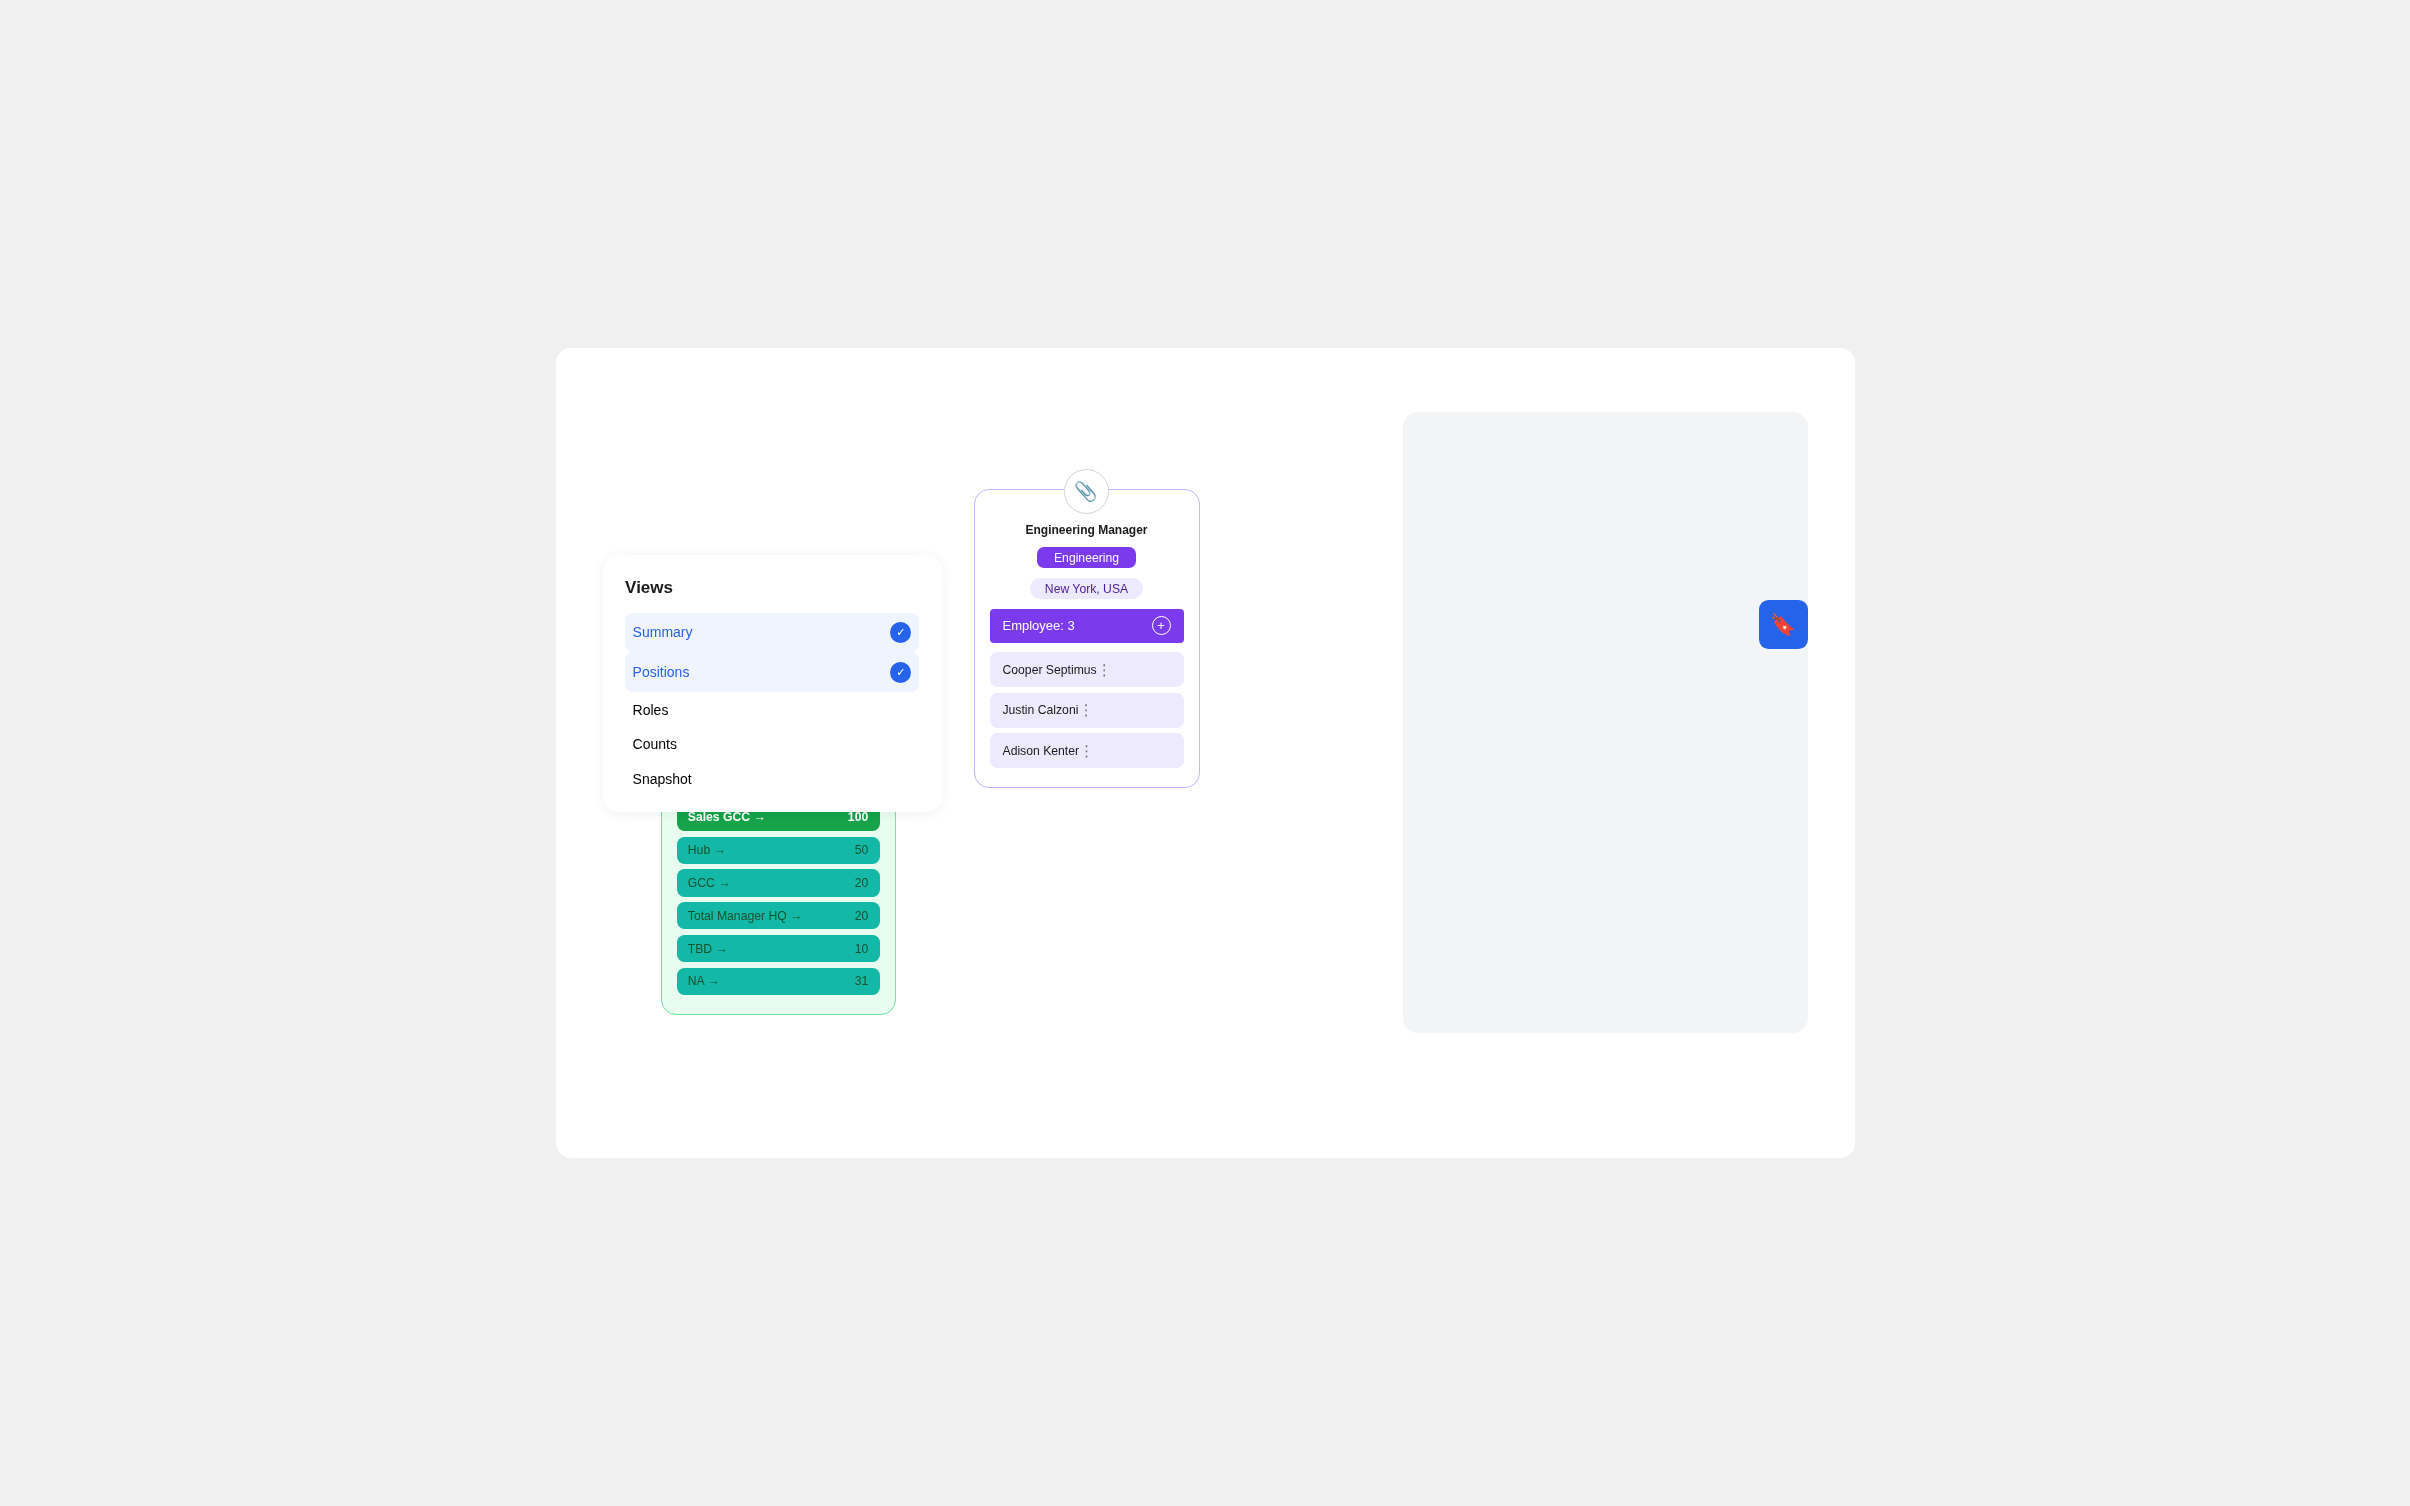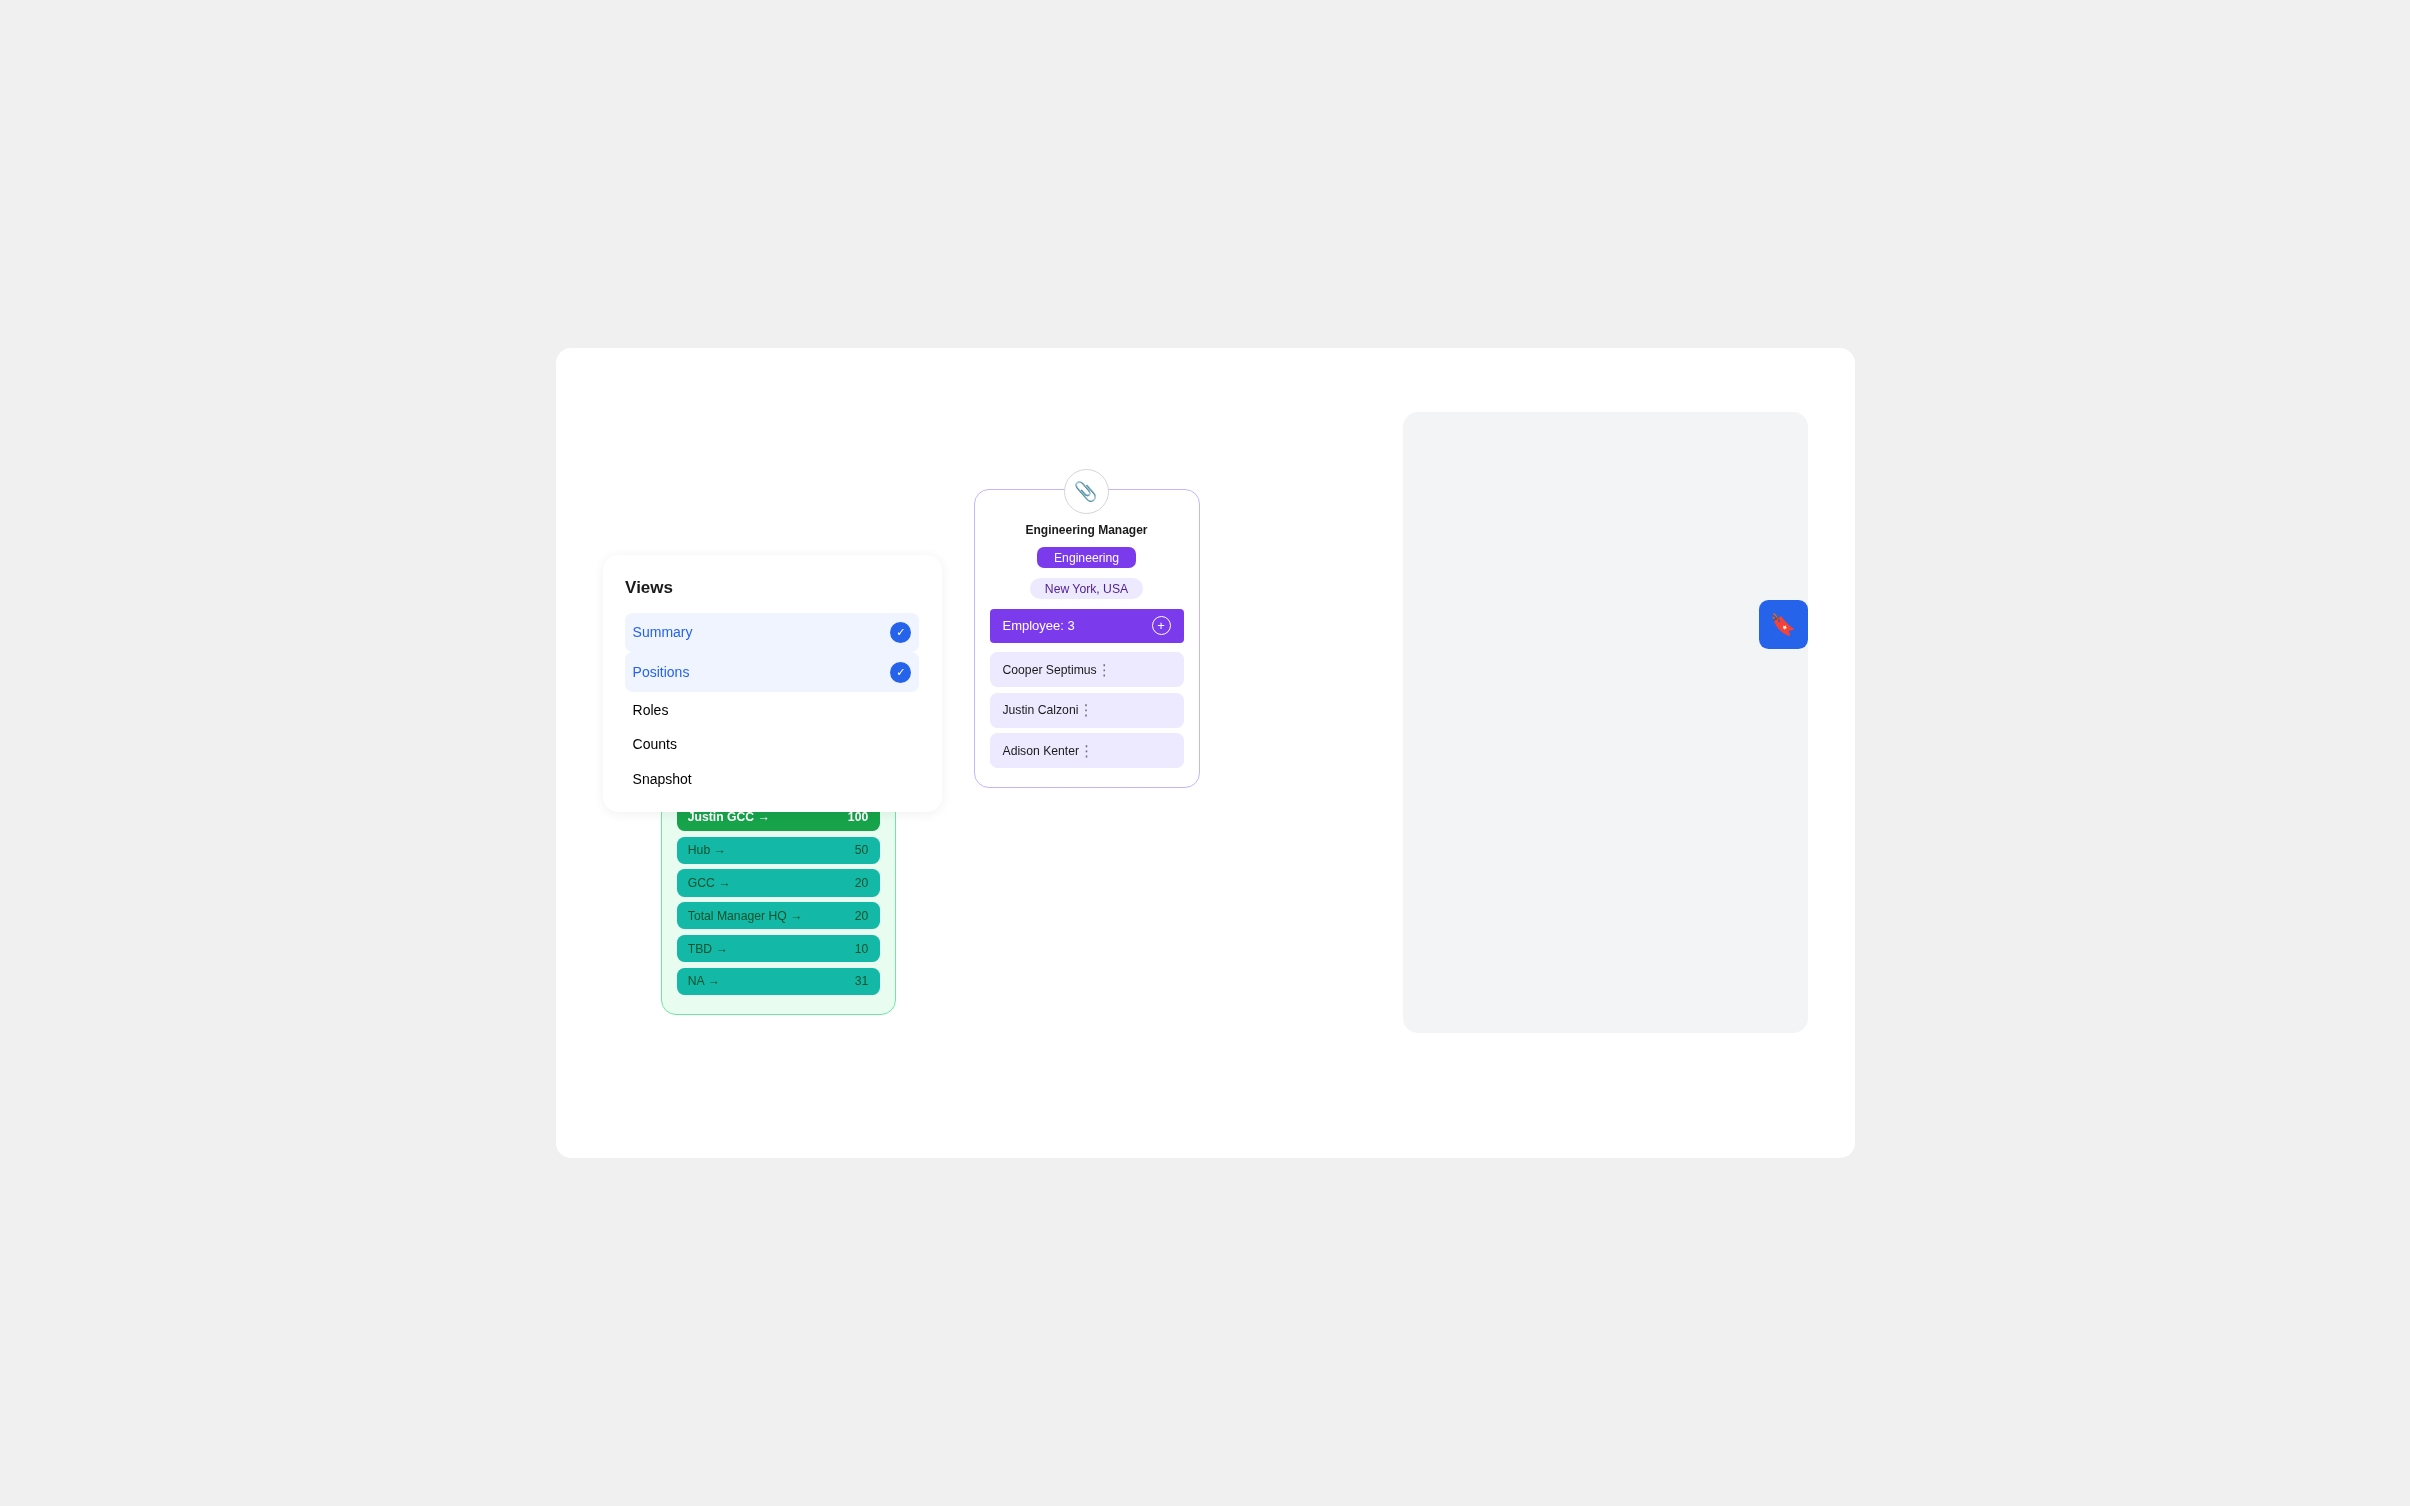--- a/index.html
+++ b/index.html
@@ -267,21 +267,21 @@
         <path d="M12 60 Q30 42 48 60" fill="#e8e0d0"></path>
       </svg>
     </div>
     <div class="person-name">Davy Jones</div>
     <div class="person-title">VP Sales</div>
     <div class="badge-green">Sales</div>
     <div class="badge-location">New York, USA</div>
     <div class="stats-list">
 
     <div class="stat-row highlight">
-      <span class="stat-label">Justin GCC →</span>
+      <span class="stat-label">Sales GCC →</span>
       <span>100</span>
     </div>
         <div class="stat-row">
       <span class="stat-label">Hub →</span>
       <span>50</span>
     </div>
         <div class="stat-row">
       <span class="stat-label">GCC →</span>
       <span>20</span>
     </div>

